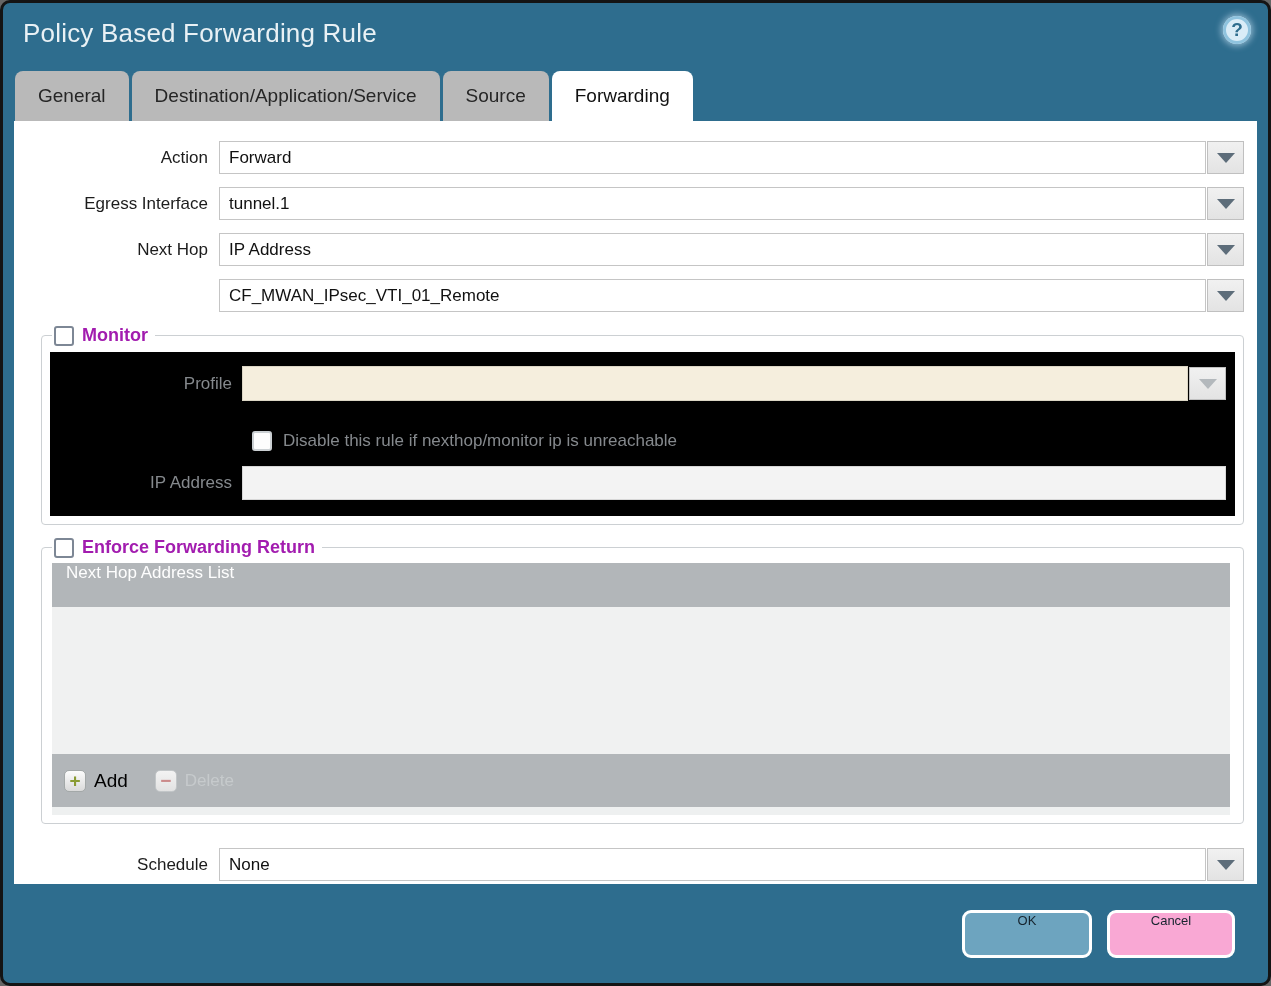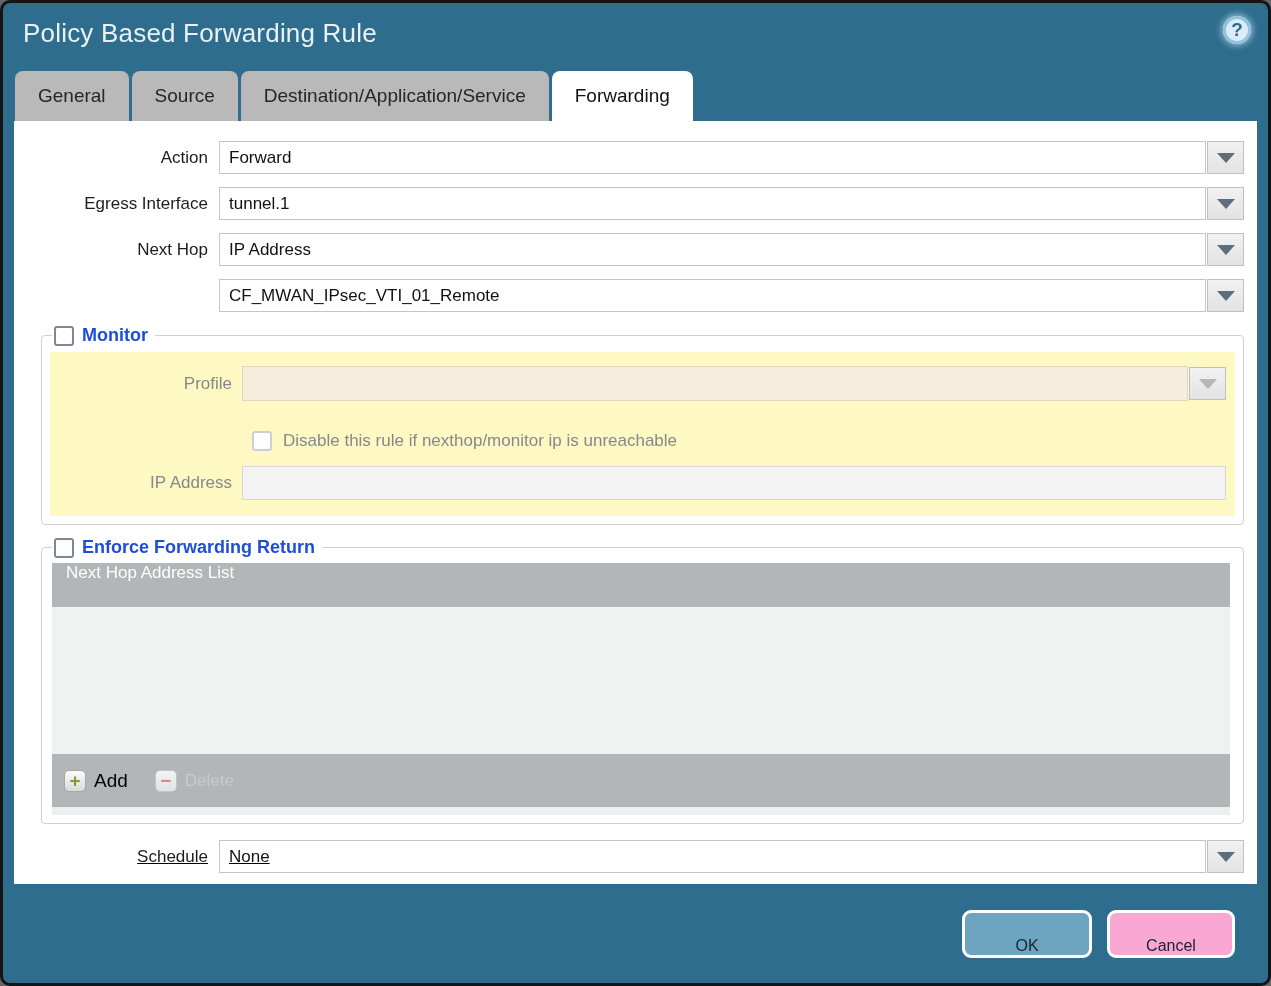--- a/index.html
+++ b/index.html
@@ -67,31 +67,31 @@
   .dd-btn.disabled .tri { border-top-color: #b3b8bc; }
 
   
   fieldset {
     border: 1px solid #ccd0d3; border-radius: 4px;
     margin: 0 13px 0 27px; padding: 0 8px 8px 8px;
   }
   legend {
     display: flex; align-items: center; gap: 8px;
     margin-left: 2px; padding: 0 7px 0 2px;
-    font-size: 18px; font-weight: bold; color: #1d4ed8;
+    font-size: 18px; font-weight: bold; color: #a21caf;
   }
   .cb {
     width: 20px; height: 20px; flex: none;
     border: 2px solid #7d8795; border-radius: 3px; background: #fff;
     cursor: pointer;
   }
   .cb.disabled { border-color: #cbd0d3; background: #fdfdfd; cursor: default; }
 
   
-  .mon-panel { background: #fef9c3; margin-top: 6px; padding: 14px 9px 16px 0; }
+  .mon-panel { background: #000000; margin-top: 6px; padding: 14px 9px 16px 0; }
   .prow { display: flex; align-items: center; margin-bottom: 0; }
   .plabel { width: 192px; text-align: right; padding-right: 10px; font-size: 17px; color: #85898d; white-space: nowrap; }
   .profile-field { flex: 1; height: 35px; background: #f5eedd; border: 1px solid #dcd6c5; }
   .dis-row { display: flex; align-items: center; gap: 11px; margin: 30px 0 15px 202px; }
   .dis-row .dlabel { font-size: 17px; color: #85898d; }
   .dtext { flex: 1; height: 34px; background: #f3f3f3; border: 1px solid #d7d7d7; font-family: "Liberation Sans", sans-serif; font-size: 17px; color: #85898d; padding: 0 8px; }
 
   
   .nh-table { margin: 5px 5px 0 2px; }
   .nh-head { height: 44px; background: #b2b6b9; display: flex; align-items: flex-start; padding-left: 14px; font-size: 17px; color: #fefefe; }
@@ -105,28 +105,28 @@
     background: linear-gradient(#fcfcfc, #dadada);
     border: 1px solid #a3a8a8;
     display: flex; align-items: center; justify-content: center;
     font-size: 19px; font-weight: bold; line-height: 1;
   }
   .tbtn.add .ticon { color: #8a9b33; }
   .tbtn.add .tlabel { font-size: 19px; color: #000000; }
   .tbtn.del .ticon { border-color: #c2c6c8; background: linear-gradient(#f3f3f3, #e2e2e2); color: #cb8a8a; }
   .tbtn.del .tlabel { font-size: 17px; color: #c6cacc; }
 
-  .sched { margin-top: 16px; text-decoration: underline; }
+  .sched { margin-top: 24px; }
 
   
   .btn {
     position: absolute; bottom: 25px; height: 48px;
     border: 3px solid #ffffff; border-radius: 9px;
-    display: flex; align-items: flex-end; justify-content: center;
-    font-size: 16px; color: #16242e; cursor: pointer;
+    display: flex; align-items: flex-start; justify-content: center;
+    font-size: 13px; color: #16242e; cursor: pointer;
   }
   .btn-ok { right: 176px; width: 130px; background: #6da4bf; }
   .btn-cancel { right: 33px; width: 128px; background: #f9a8d4; }
 </style>
 </head>
 <body>
 
 <div class="dialog">
 
   <div class="titlebar">
@@ -134,24 +134,24 @@
     <div class="help-btn">
       <span>?</span>
     </div>
   </div>
 
   <div class="tabs">
     <div class="tab">
       <span>General</span>
     </div>
     <div class="tab">
+      <span>Destination/Application/Service</span>
+    </div>
+    <div class="tab">
       <span>Source</span>
-    </div>
-    <div class="tab">
-      <span>Destination/Application/Service</span>
     </div>
     <div class="tab active">
       <span>Forwarding</span>
     </div>
   </div>
 
   <div class="content">
 
     <div class="frow">
       <div class="flabel">Action</div>

